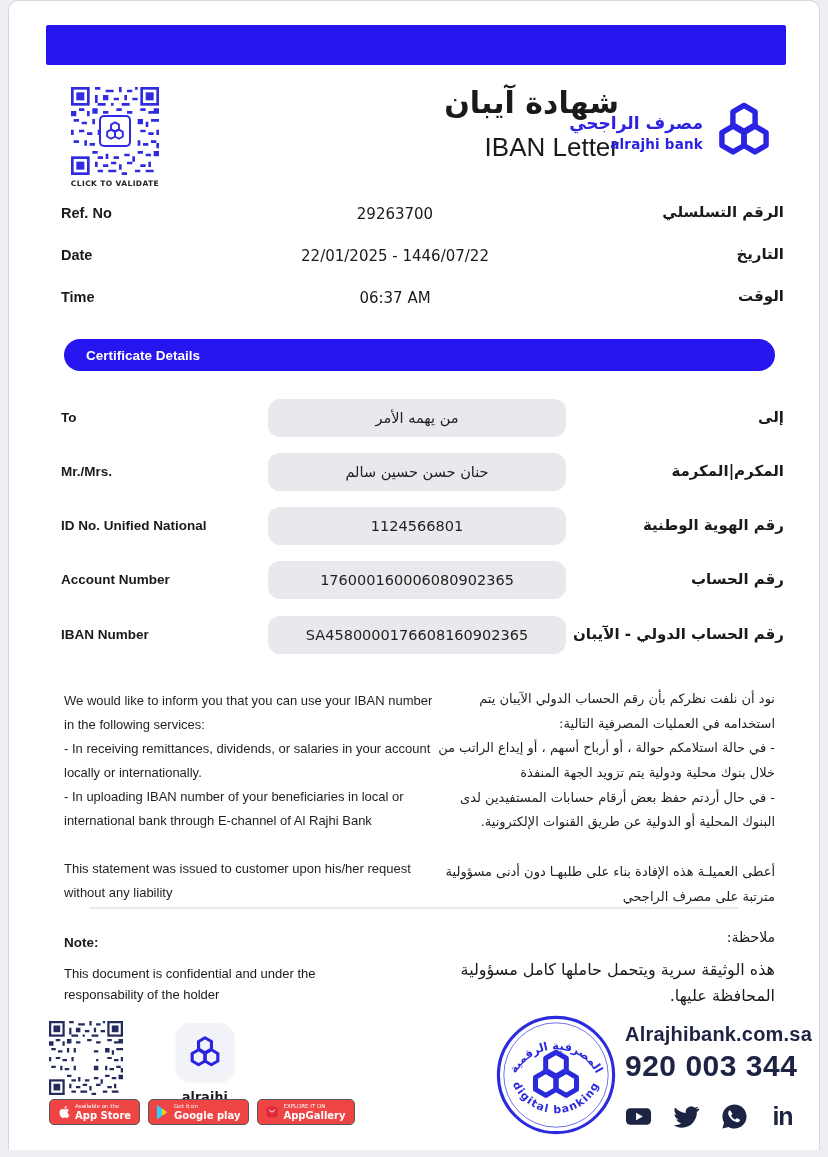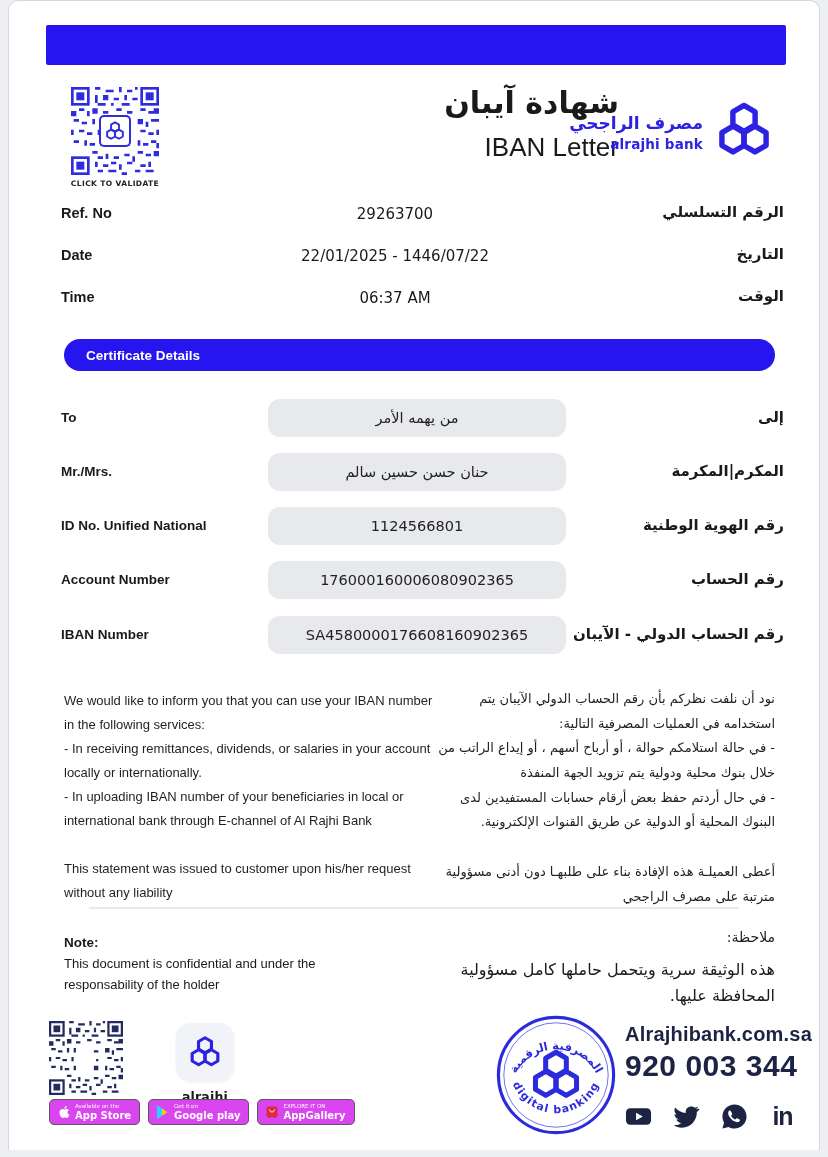--- a/index.html
+++ b/index.html
@@ -62,33 +62,33 @@
     line-height:38px; font-size:14.5px; color:#222;
   }
   .det-row .r { position:absolute; right:0; top:9px; font-size:15px; font-weight:bold; direction:rtl; }
   
   .info-en { position:absolute; left:55px; top:688px; width:375px; font-size:13px; line-height:1.85; color:#1f1f1f; white-space:pre-line; font-family:"Liberation Sans","DejaVu Sans",sans-serif; }
   .info-ar { position:absolute; right:44px; top:686px; width:338px; font-size:13px; line-height:1.9; color:#1f1f1f; white-space:pre-line; direction:rtl; text-align:right; }
   .divider { position:absolute; top:906px; left:80px; right:80px; height:2px; background:#e8eaee; border-radius:1px; }
   
   .note-en { position:absolute; left:55px; top:934px; width:310px; }
   .note-en .nl { font-size:13.5px; font-weight:bold; font-family:"Liberation Sans","DejaVu Sans",sans-serif; }
-  .note-en .nt { margin-top:4px; font-size:13px; line-height:1.6; font-family:"Liberation Sans","DejaVu Sans",sans-serif; }
+  .note-en .nt { margin-top:14px; font-size:13px; line-height:1.6; font-family:"Liberation Sans","DejaVu Sans",sans-serif; }
   .note-ar { position:absolute; right:44px; top:928px; width:345px; direction:rtl; text-align:right; }
   .note-ar .nl { font-size:14px; }
   .note-ar .nt { margin-top:12px; font-size:16px; line-height:1.65; }
   
   .qr-footer { position:absolute; left:40px; top:1020px; width:74px; height:74px; color:#242b5e; }
   .qr-footer svg { width:74px; height:74px; }
   .app-block { position:absolute; left:156px; top:1022px; width:80px; text-align:center; }
   .app-tile { width:58px; height:58px; margin:0 auto; background:#f2f3f8; border-radius:15px; display:flex; align-items:center; justify-content:center; color:#2b22e2; box-shadow:0 1px 3px rgba(0,0,0,.08); }
   .app-tile svg { width:36px; height:36px; }
   .app-name { margin-top:8px; font-size:12.5px; font-weight:bold; letter-spacing:.2px; }
   .badges { position:absolute; left:40px; top:1098px; display:flex; gap:8px; }
-  .badge { height:26px; background:#d946ef; border:1px solid #5a5a5a; border-radius:5px; color:#fff; display:flex; align-items:center; padding:0 8px; gap:5px; cursor:pointer; }
+  .badge { height:26px; background:#ef4444; border:1px solid #5a5a5a; border-radius:5px; color:#fff; display:flex; align-items:center; padding:0 8px; gap:5px; cursor:pointer; }
   .badge .bi { width:12px; height:13px; display:flex; align-items:center; }
   .badge .bt { line-height:1.1; }
   .badge .bt .t1 { font-size:5.5px; display:block; }
   .badge .bt .t2 { font-size:10px; font-weight:bold; display:block; }
   .stamp { position:absolute; left:487px; top:1014px; width:120px; height:120px; }
   .contact { position:absolute; left:616px; top:1022px; width:176px; color:#1c2343; }
   .site { font-size:20px; font-weight:bold; letter-spacing:.2px; font-family:"Liberation Sans","DejaVu Sans",sans-serif; cursor:pointer; }
   .phone { font-size:30px; font-weight:bold; margin-top:3px; letter-spacing:.5px; font-family:"Liberation Sans","DejaVu Sans",sans-serif; white-space:nowrap; }
   .socials { display:flex; align-items:center; gap:21px; margin-top:20px; }
   .soc { width:27px; height:27px; display:flex; align-items:center; justify-content:center; color:#1c2343; cursor:pointer; }

